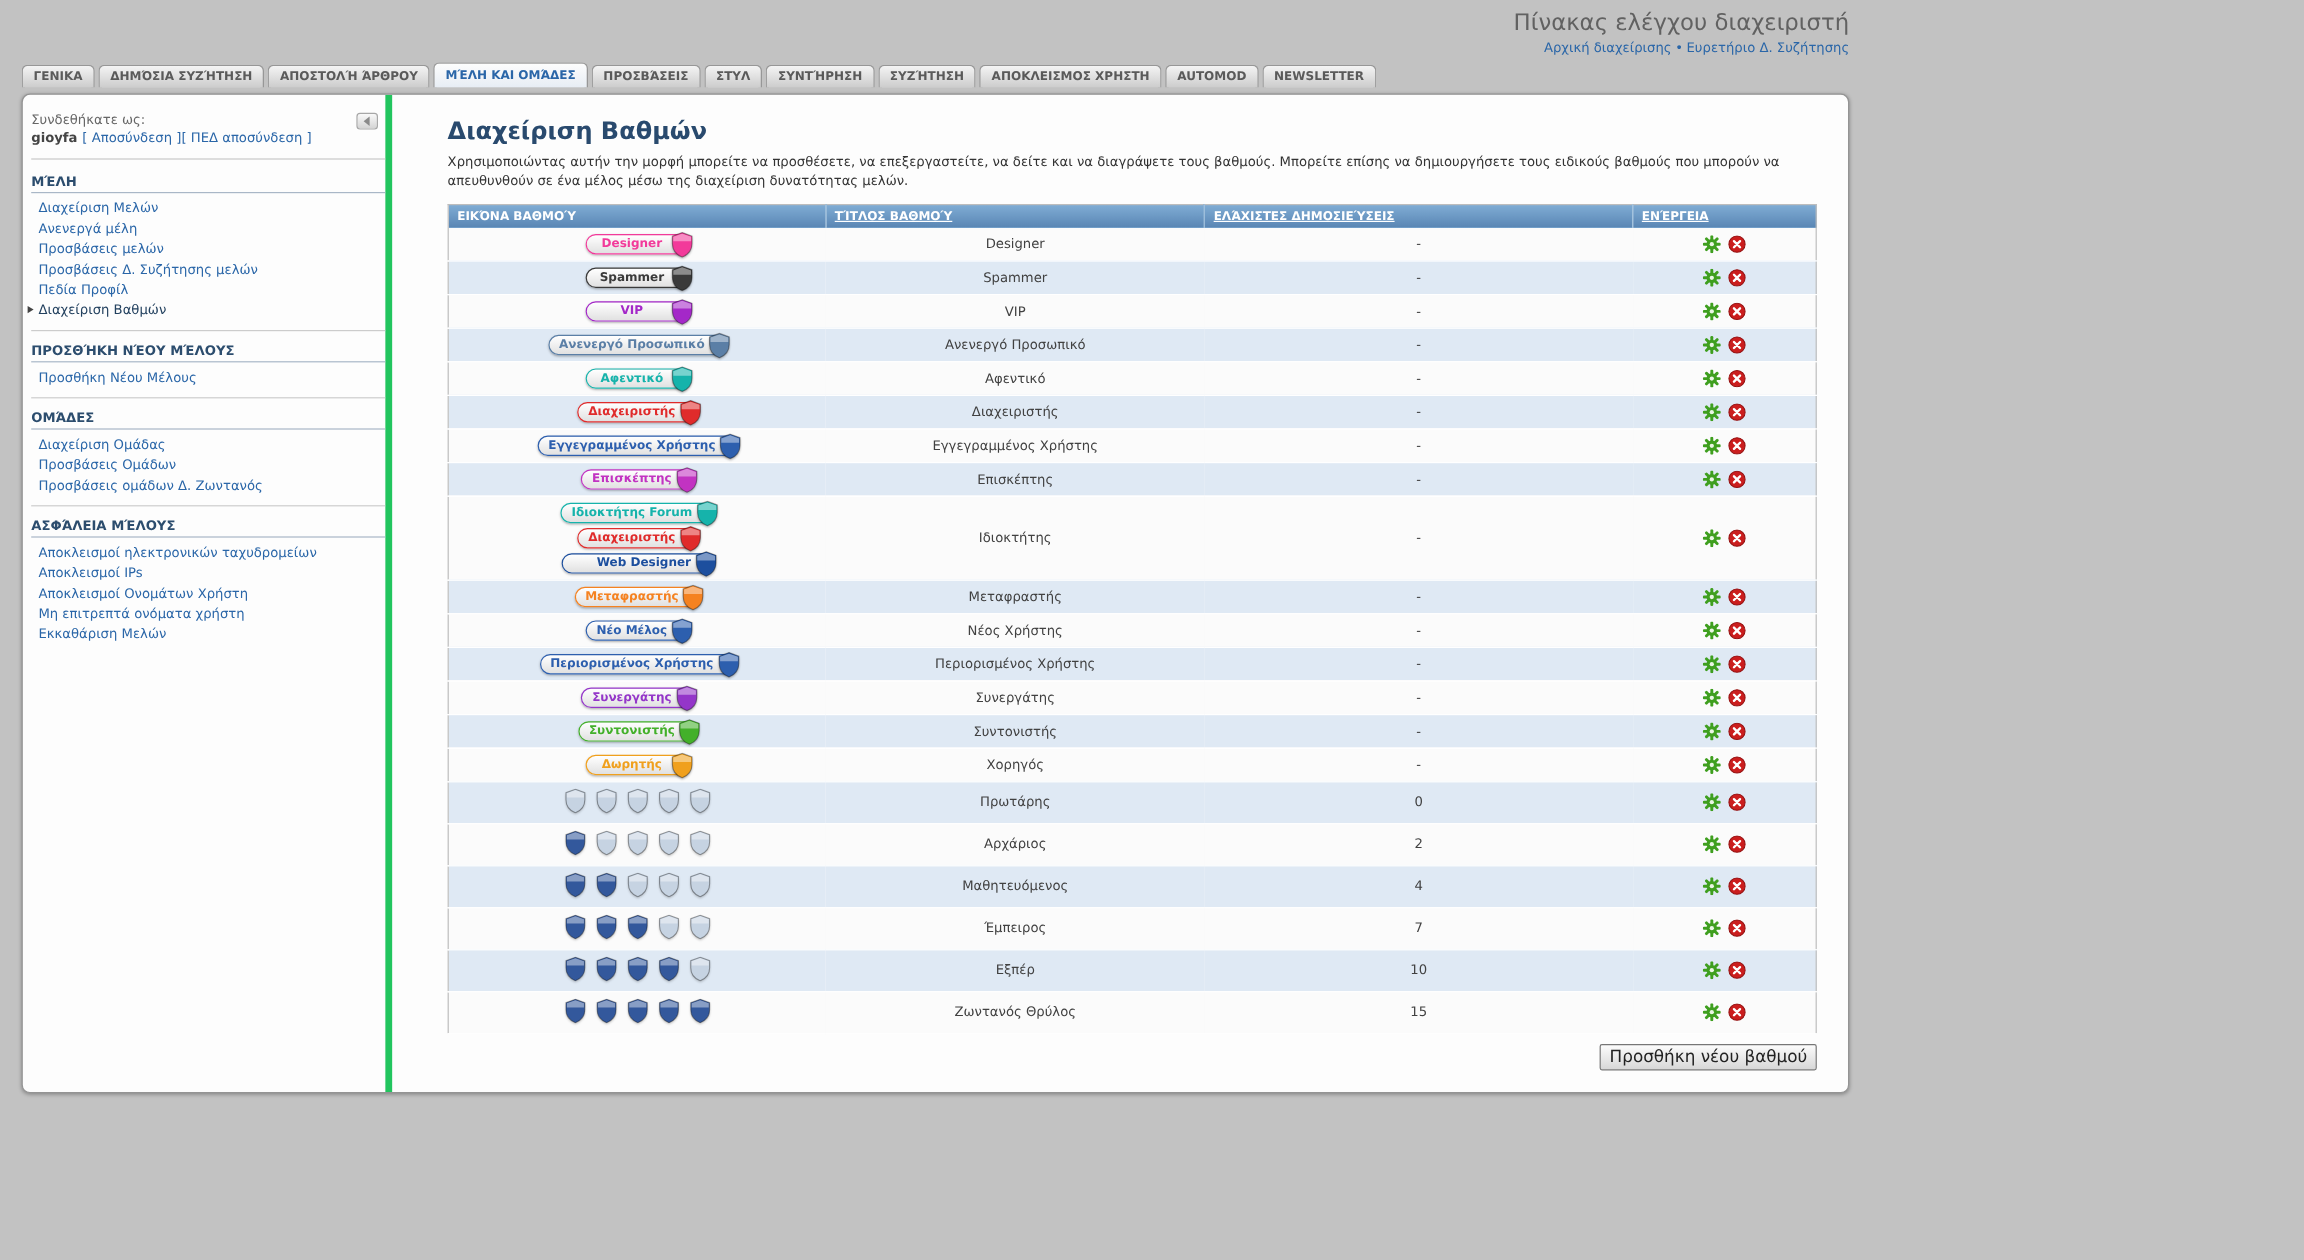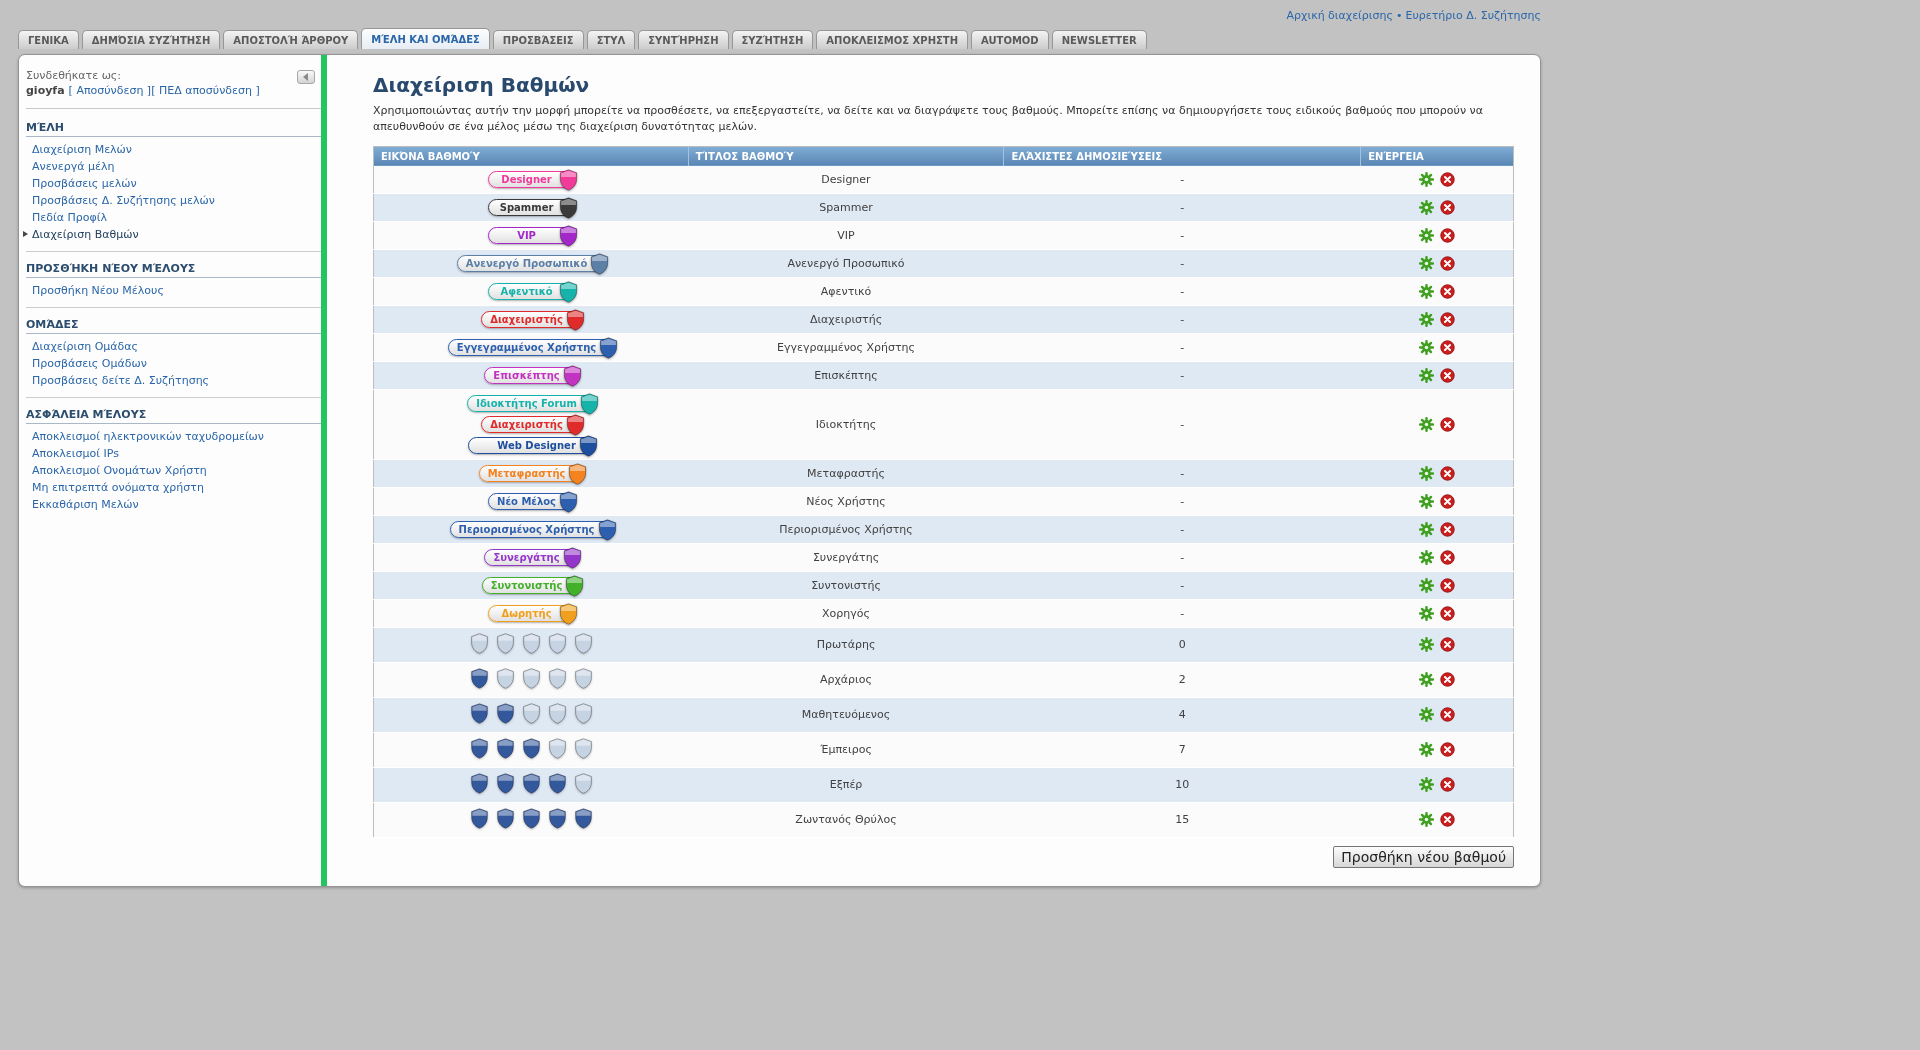--- a/index.html
+++ b/index.html
@@ -89,21 +89,21 @@
   #content h1 { font-size:20px; color:#294a6e; font-weight:bold; margin:6px 0 6px; }
   #content p.desc { line-height:1.45; color:#333; margin-bottom:11px; }
 
   table.ranks { width:100%; border-collapse:collapse; border:1px solid #bdbdbd; background:#fbfbfb; }
   table.ranks th {
     background:linear-gradient(#80add5,#5a86b4);
     color:#fff; font-size:10px; font-weight:bold;
     text-align:left; padding:4px 7px;
     white-space:nowrap;
   }
-  table.ranks th + th { border-left:1px solid #a3c3de; }
+  table.ranks th + th { border-left:1px solid #a3c3de;text-decoration:underline; }
   table.ranks td {
     text-align:center; padding:5px 6px;
     font-size:11px; color:#414141;
     border-bottom:1px solid #ffffff;
     vertical-align:middle;
   }
   tr.row-odd  { background:#fbfbfb; }
   tr.row-even { background:#dfe9f4; }
 
   
@@ -143,20 +143,21 @@
     border:1px solid #767676; border-radius:2px;
     padding:2px 7px; cursor:pointer;
   }
 </style>
 </head>
 <body>
 
 <div id="wrapper">
 
   <div id="acp-header">
+    <div id="acp-title">Πίνακας ελέγχου διαχειριστή</div>
     <div id="acp-links">
       <a>Αρχική διαχείρισης</a><span class="sep">•</span><a>Ευρετήριο Δ. Συζήτησης</a>
     </div>
   </div>
 
   <div id="tab-bar">
       <div class="tab">ΓΕΝΙΚΑ</div>
       <div class="tab">ΔΗΜΌΣΙΑ ΣΥΖΉΤΗΣΗ</div>
       <div class="tab">ΑΠΟΣΤΟΛΉ ΆΡΘΡΟΥ</div>
       <div class="tab active">ΜΈΛΗ ΚΑΙ ΟΜΆΔΕΣ</div>
@@ -191,21 +192,21 @@
             <li class="menu-item active"><a>Διαχείριση Βαθμών</a></li>
           </ul>
           <div class="menu-title">ΠΡΟΣΘΉΚΗ ΝΈΟΥ ΜΈΛΟΥΣ</div>
           <ul class="menu-list">
             <li class="menu-item"><a>Προσθήκη Νέου Μέλους</a></li>
           </ul>
           <div class="menu-title">ΟΜΆΔΕΣ</div>
           <ul class="menu-list">
             <li class="menu-item"><a>Διαχείριση Ομάδας</a></li>
             <li class="menu-item"><a>Προσβάσεις Ομάδων</a></li>
-            <li class="menu-item"><a>Προσβάσεις δείτε Δ. Συζήτησης</a></li>
+            <li class="menu-item"><a>Προσβάσεις ομάδων Δ. Ζωντανός</a></li>
           </ul>
           <div class="menu-title">ΑΣΦΆΛΕΙΑ ΜΈΛΟΥΣ</div>
           <ul class="menu-list last">
             <li class="menu-item"><a>Αποκλεισμοί ηλεκτρονικών ταχυδρομείων</a></li>
             <li class="menu-item"><a>Αποκλεισμοί IPs</a></li>
             <li class="menu-item"><a>Αποκλεισμοί Ονομάτων Χρήστη</a></li>
             <li class="menu-item"><a>Μη επιτρεπτά ονόματα χρήστη</a></li>
             <li class="menu-item"><a>Εκκαθάριση Μελών</a></li>
           </ul>
         </div>

